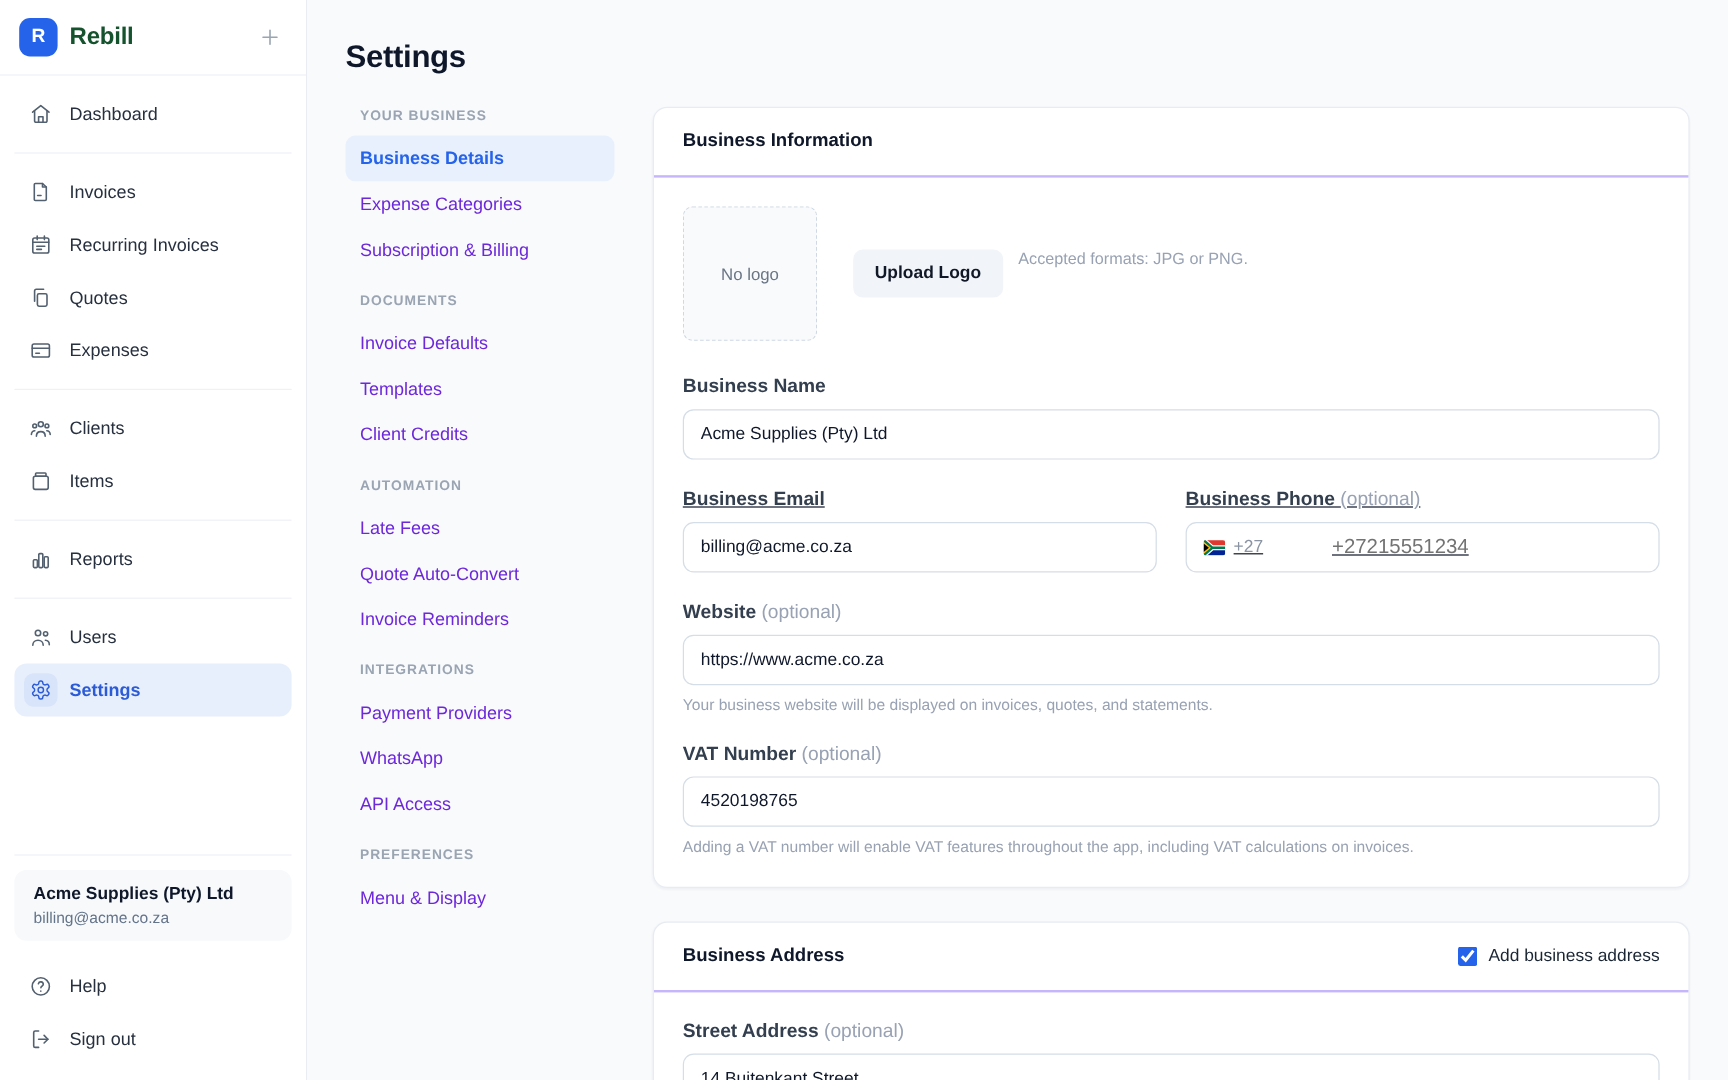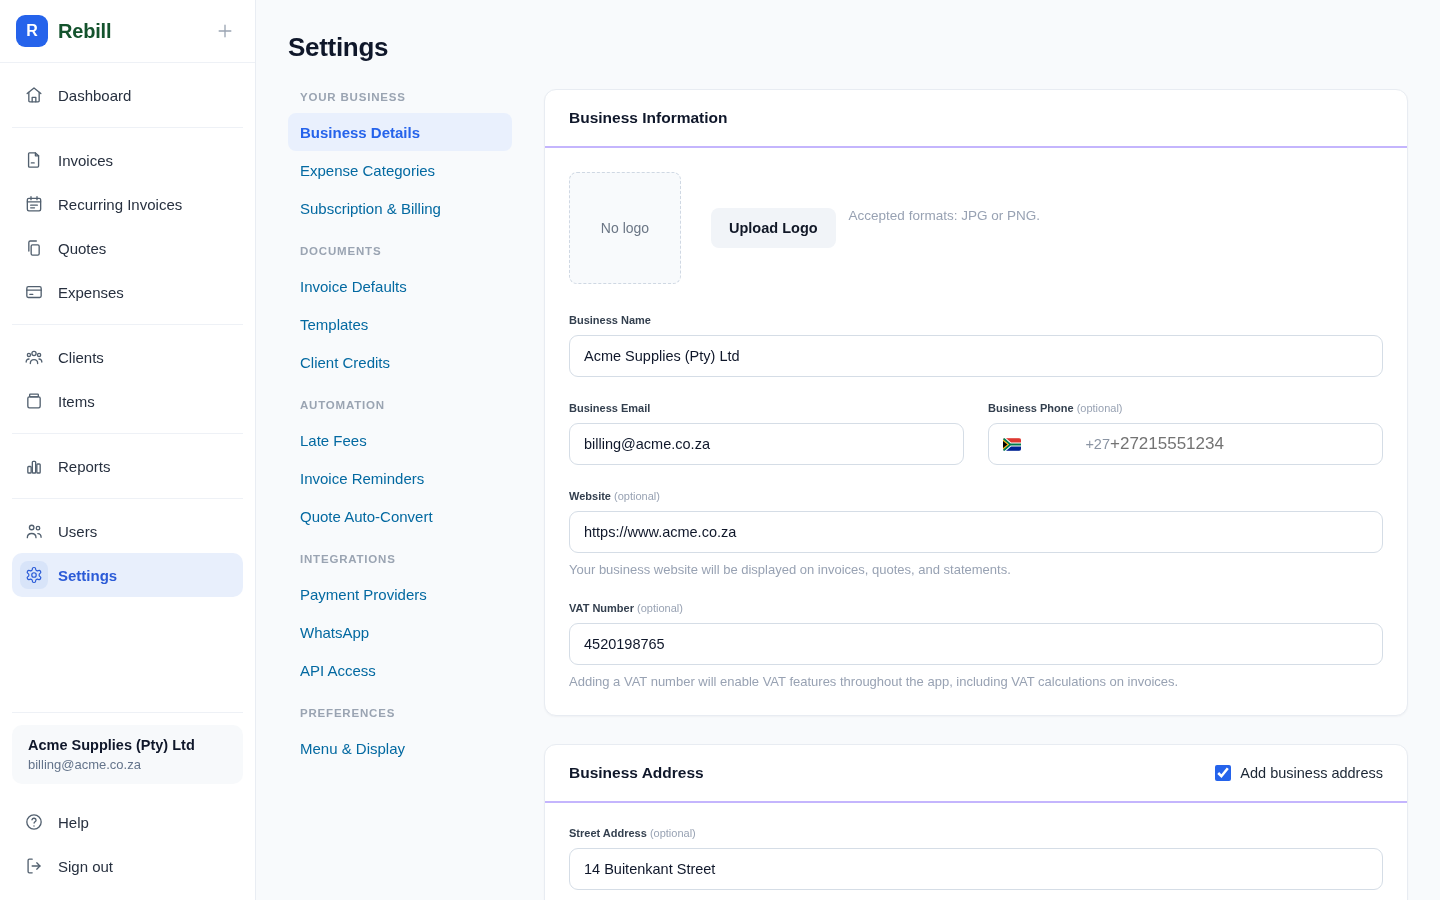--- a/index.html
+++ b/index.html
@@ -41,51 +41,51 @@
   .content { flex:1; background:#f8fafc; padding:26px 32px 0; overflow:hidden; }
   .page-title { font-size:26px; font-weight:700; color:#0f172a; margin:6px 0 26px; letter-spacing:-0.3px; }
   .content-row { display:flex; gap:32px; align-items:flex-start; }
 
   
   .settings-nav { width:224px; flex-shrink:0; }
   .sn-section { margin-top:18px; }
   .sn-section:first-child { margin-top:2px; }
   .sn-heading { font-size:11.5px; font-weight:700; letter-spacing:0.07em; color:#9aa4b2; padding:0 12px; margin-bottom:10px; }
   .sn-item { height:38px; display:flex; align-items:center; padding:0 12px; border-radius:8px;
-             font-size:15px; color:#0369a1; cursor:pointer; }
+             font-size:15px; color:#6d28d9; cursor:pointer; }
   .sn-item.active { background:#e9f0fd; color:#2563eb; font-weight:600; }
 
   
   .cards { flex:1; display:flex; flex-direction:column; gap:28px; }
   .card { background:#fff; border:1px solid #e8ecf2; border-radius:12px; box-shadow:0 1px 2px rgba(15,23,42,0.04); }
   .card-header { display:flex; align-items:center; justify-content:space-between;
                  padding:19px 24px; border-bottom:2px solid #c4b5fd; }
   .card-title { font-size:15.5px; font-weight:700; color:#0f172a; }
   .card-body { padding:24px; }
 
   .logo-upload-row { display:flex; align-items:center; gap:30px; margin-bottom:30px; }
   .logo-ph { width:112px; height:112px; border:1.5px dashed #cfd8e3; border-radius:8px; background:#f8fafc;
              display:flex; align-items:center; justify-content:center; color:#6b7685; font-size:14px; }
   .upload-col { display:flex; flex-direction:row; gap:13px; }
   .upload-btn { background:#f1f4f8; border:none; border-radius:8px; padding:12px 18px; font-size:14.5px;
                 font-weight:700; color:#111827; width:max-content; cursor:pointer; font-family:inherit; }
   .formats { font-size:13.5px; color:#98a2b3; }
 
   .field { margin-bottom:25px; }
   .field:last-child { margin-bottom:2px; }
-  .field-label { display:block; font-size:11px; font-weight:600; color:#333f4e; margin-bottom:9px; }
+  .field-label { display:block; font-size:16px; font-weight:600; color:#333f4e; margin-bottom:9px; }
   .opt { color:#98a2b3; font-weight:400; }
   .input { width:100%; height:42px; border:1px solid #d5dde6; border-radius:9px; padding:0 14px;
            font-size:14.5px; color:#0f172a; background:#fff; font-family:inherit; outline:none; }
   .helper { font-size:13px; color:#98a2b3; margin-top:9px; }
-  .grid2 { display:grid; grid-template-columns:1fr 1fr; gap:24px; margin-bottom:25px; }
+  .grid2 { display:grid; grid-template-columns:1fr 1fr; gap:24px; margin-bottom:25px;text-decoration:underline; }
   .grid2 .field { margin-bottom:0; }
 
   .phone-wrap { display:flex; align-items:center; height:42px; border:1px solid #d5dde6; border-radius:9px; background:#fff; }
-  .phone-prefix { display:flex; align-items:center; gap:7px; padding-left:14px; width:121px; flex-shrink:0;justify-content:space-between; }
+  .phone-prefix { display:flex; align-items:center; gap:7px; padding-left:14px; width:121px; flex-shrink:0; }
   .flag { border-radius:2px; }
   .dial { color:#8a94a3; font-size:14.5px; }
   .phone-input { border:none; outline:none; flex:1; height:100%; font-size:17px; color:#737373;
                  background:transparent; font-family:inherit; padding:0 10px 0 0; }
 
   .cb-row { display:flex; align-items:center; gap:9px; font-size:14.5px; color:#1b2634; cursor:pointer; }
   .cb-row input { width:16px; height:16px; accent-color:#2563eb; cursor:pointer; }
 </style>
 </head>
 <body>
@@ -266,22 +266,22 @@
       </div>
       <div class="sn-section">
         <div class="sn-heading">DOCUMENTS</div>
         <div class="sn-item">Invoice Defaults</div>
         <div class="sn-item">Templates</div>
         <div class="sn-item">Client Credits</div>
       </div>
       <div class="sn-section">
         <div class="sn-heading">AUTOMATION</div>
         <div class="sn-item">Late Fees</div>
+        <div class="sn-item">Quote Auto-Convert</div>
         <div class="sn-item">Invoice Reminders</div>
-        <div class="sn-item">Quote Auto-Convert</div>
       </div>
       <div class="sn-section">
         <div class="sn-heading">INTEGRATIONS</div>
         <div class="sn-item">Payment Providers</div>
         <div class="sn-item">WhatsApp</div>
         <div class="sn-item">API Access</div>
       </div>
       <div class="sn-section">
         <div class="sn-heading">PREFERENCES</div>
         <div class="sn-item">Menu &amp; Display</div>

